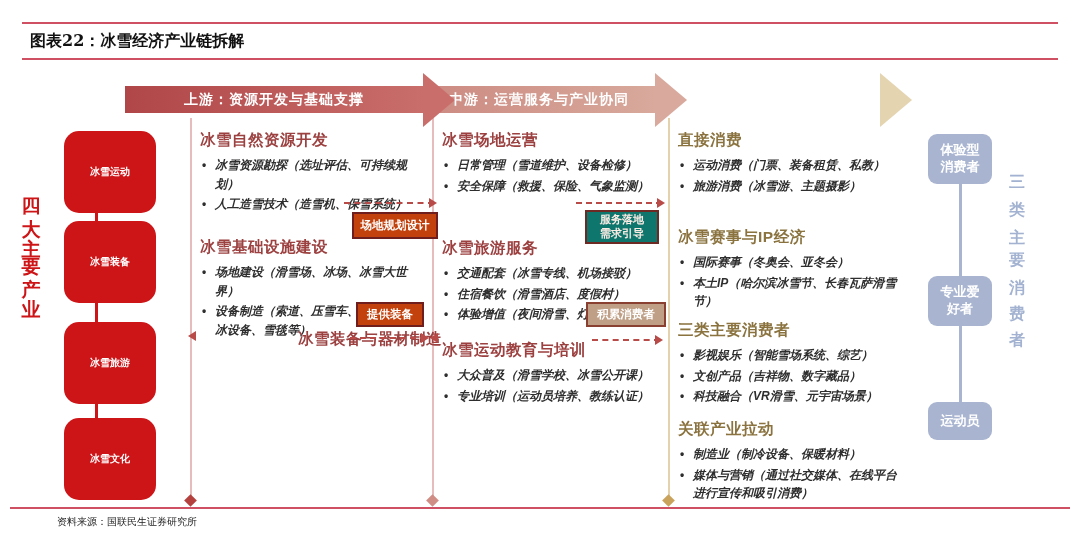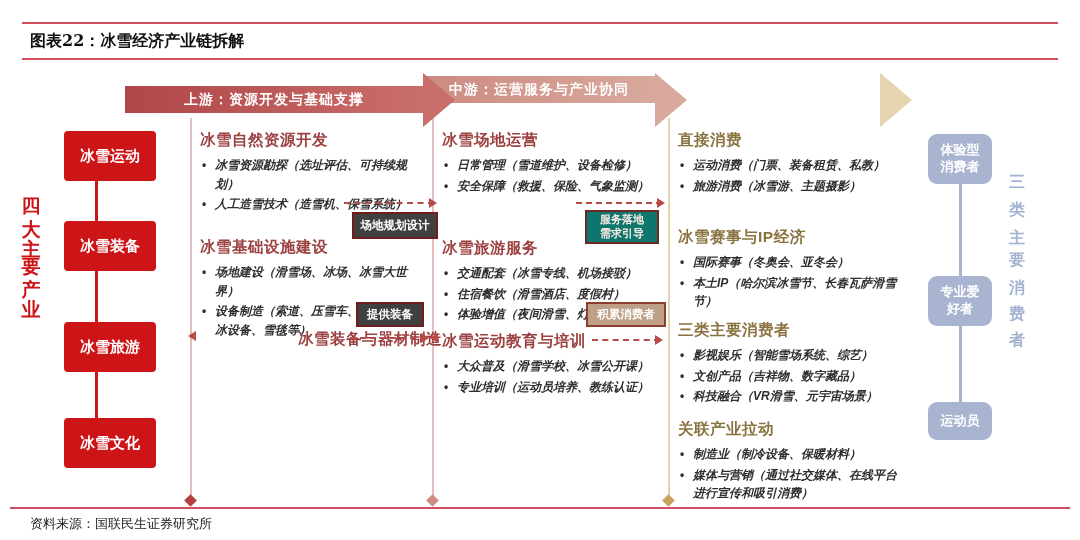--- a/index.html
+++ b/index.html
@@ -2,29 +2,29 @@
 <html><head>
 <meta charset="utf-8">
 <style>
   html,body{margin:0;padding:0;background:#fff;}
   .canvas{position:relative;width:1080px;height:540px;background:#ffffff;overflow:hidden;
           font-family:"Liberation Sans",sans-serif;}
   .abs{position:absolute;}
   .hline{height:2px;background:#cf5063;}
   
   .fig-title{font-family:"DejaVu Serif",serif;font-weight:bold;font-size:16px;color:#111;}
-  .fig-source{font-family:"DejaVu Serif",serif;font-size:13px;color:#222;}
+  .fig-source{font-family:"DejaVu Serif",serif;font-size:10px;color:#222;margin-left:27px;}
   
   .stage-bar{height:27px;display:flex;align-items:center;justify-content:center;
              color:#fff;font-weight:bold;font-size:14px;letter-spacing:1px;white-space:nowrap;}
   .stage-head{width:0;height:0;border-top:27px solid transparent;border-bottom:27px solid transparent;}
   
-  .red-box{width:64px;background:#cd1417;border-radius:4px;color:#fff;font-weight:bold;
-           font-size:15px;line-height:1.25;display:flex;align-items:center;justify-content:center;
-           text-align:center;padding:6px 14px;box-sizing:content-box;z-index:2;}
+  .red-box{width:64px;background:#cd1417;border-radius:15px;color:#fff;font-weight:bold;
+           font-size:10px;line-height:1.25;display:flex;align-items:center;justify-content:center;
+           text-align:center;padding:22px 14px;box-sizing:content-box;z-index:2;}
   .rail-line{width:3px;background:#cd1417;z-index:1;}
   .vtext{writing-mode:vertical-lr;text-orientation:upright;font-weight:bold;white-space:nowrap;}
   
   .divider{width:1.5px;}
   .diamond{width:9px;height:9px;transform:rotate(45deg);}
   
   .sec{width:230px;}
   .sec h3{margin:0 0 5px 0;font-size:15.5px;font-weight:bold;letter-spacing:.5px;}
   .sec.up h3,.sec.mid h3{color:#9c4040;}
   .sec.down h3{color:#8b7340;}
@@ -33,21 +33,21 @@
           color:#2e2e2e;line-height:1.55;margin-bottom:2px;}
   .sec li::before{content:"•";position:absolute;left:2px;top:0;color:#2e2e2e;font-style:normal;}
   
   .dash{border-top:2px dashed #b84a47;}
   .dash::after{content:"";position:absolute;right:-8px;top:-6px;width:0;height:0;
                border:5px solid transparent;border-left:8px solid #b84a47;}
   .larrow{width:0;height:0;border:5px solid transparent;border-right:8px solid #b84a47;}
   
   .tag{border:2.5px solid;font-weight:bold;display:flex;align-items:center;justify-content:center;
        text-align:center;line-height:1.25;z-index:3;}
-  .tag-red{background:#404040;border-color:#6f1d1d;color:#fff;}
+  .tag-red{background:#c2410c;border-color:#6f1d1d;color:#fff;}
   .tag-rose{background:#0f766e;border-color:#6d2a24;color:#fbece4;}
   .tag-tan{background:#bfa087;border-color:#8a4031;color:#fff;}
   
   .blue-box{width:48px;background:#a9b5d0;border-radius:9px;color:#fff;font-weight:bold;
             font-size:13px;line-height:1.3;display:flex;align-items:center;justify-content:center;
             text-align:center;padding:6px 8px;z-index:2;}
   .blue-line{width:2.5px;background:#a9b5d0;z-index:1;}
 </style>
 </head>
 <body>
@@ -56,21 +56,21 @@
 
   <div class="abs hline" style="left:22px;right:22px;top:22px;"></div>
   <div class="abs fig-title" style="left:30px;top:31px;">图表22：冰雪经济产业链拆解</div>
   <div class="abs hline" style="left:22px;right:22px;top:58px;"></div>
 
   <div class="abs stage-bar" style="left:125px;top:86px;width:298px;z-index:13;background:linear-gradient(90deg,#b04648,#c96e6b);">
     <span>上游：资源开发与基础支撑</span>
   </div>
   <div class="abs stage-head" style="left:423px;top:72.5px;z-index:13;border-left:32px solid #c96e6b;"></div>
 
-  <div class="abs stage-bar" style="left:423px;top:76px;width:232px;z-index:12;background:linear-gradient(90deg,#cc8a82,#d8a99c);">
+  <div class="abs stage-bar" style="left:423px;top:86px;width:232px;z-index:12;background:linear-gradient(90deg,#cc8a82,#d8a99c);">
     <span>中游：运营服务与产业协同</span>
   </div>
   <div class="abs stage-head" style="left:655px;top:72.5px;z-index:12;border-left:32px solid #d8a99c;"></div>
 
   <div class="abs stage-head" style="left:880px;top:72.5px;z-index:11;border-left:32px solid #e4d4b0;"></div>
 
   <div class="abs vtext" style="left:18px;top:183px;font-size:19px;color:#cd1417;letter-spacing:20px;">四大主要产业</div>
   <div class="abs rail-line" style="left:95px;top:150px;height:310px;"></div>
   <div class="abs red-box" style="left:64px;top:131px;height:38px;">冰雪运动</div>
   <div class="abs red-box" style="left:64px;top:221px;height:38px;">冰雪装备</div>
@@ -122,21 +122,21 @@
   <div class="abs sec mid" style="left:442px;top:238px;">
     <h3>冰雪旅游服务</h3>
     <ul>
         <li>交通配套（冰雪专线、机场接驳）</li>
         <li>住宿餐饮（滑雪酒店、度假村）</li>
         <li>体验增值（夜间滑雪、灯光秀）</li>
       </ul>
   </div>
   <div class="abs tag tag-tan" style="left:586px;top:302px;width:76px;height:21px;font-size:11.5px;">积累消费者</div>
 
-  <div class="abs sec mid" style="left:442px;top:331px;">
+  <div class="abs sec mid" style="left:442px;top:340px;">
     <h3>冰雪运动教育与培训</h3>
     <ul>
         <li>大众普及（滑雪学校、冰雪公开课）</li>
         <li>专业培训（运动员培养、教练认证）</li>
       </ul>
   </div>
   <div class="abs larrow" style="left:425px;top:333px;"></div>
   <div class="abs dash" style="left:592px;top:339px;width:68px;"></div>
 
   <div class="abs sec down" style="left:678px;top:130px;">

